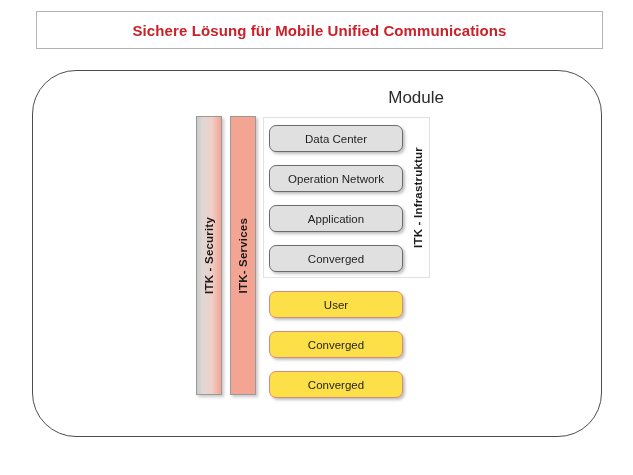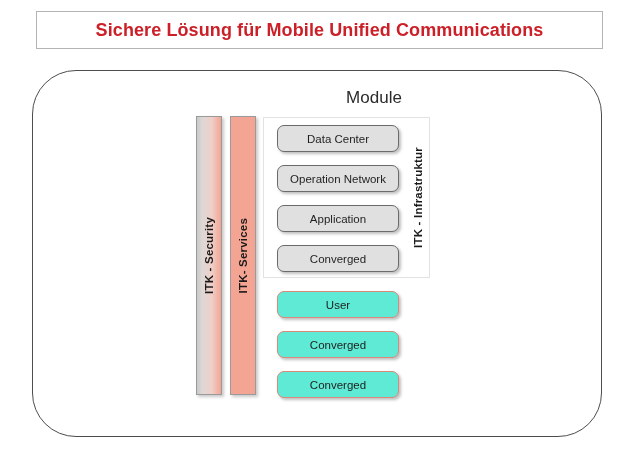--- a/index.html
+++ b/index.html
@@ -23,21 +23,21 @@
     width: 567px;
     height: 38px;
     background: #ffffff;
     border: 1px solid #b4b4b4;
     box-sizing: border-box;
     display: flex;
     align-items: center;
     justify-content: center;
   }
   .title-text {
-    font-size: 18px;
+    font-size: 15px;
     font-weight: bold;
     color: #cc1f27;
     letter-spacing: 0.1px;
     white-space: nowrap;
   }
 
   
   .slide-frame {
     position: absolute;
     left: 32px;
@@ -49,21 +49,21 @@
     box-sizing: border-box;
     background: #ffffff;
   }
 
   
   .module-heading {
     position: absolute;
     left: 304px;
     top: 88px;
     width: 140px;
-    text-align: center;
+    text-align: right;
     font-size: 17px;
     color: #2b2b2b;
     font-weight: normal;
   }
 
   
   .infra-panel {
     position: absolute;
     left: 263px;
     top: 117px;
@@ -120,39 +120,39 @@
     background: linear-gradient(to right, #c9c9c9 0%, #ddd8d6 22%, #f0cfc8 62%, #f2a594 100%);
   }
   .side-col-services {
     left: 230px;
     background: #f4a493;
   }
 
   
   .mod-box {
     position: absolute;
-    left: 277px;
-    width: 122px;
+    left: 269px;
+    width: 134px;
     height: 27px;
     border-radius: 7px;
     box-sizing: border-box;
     display: flex;
     align-items: center;
     justify-content: center;
     font-size: 11.5px;
     color: #1f1f1f;
     box-shadow: 2px 2px 3px rgba(0,0,0,0.25);
     white-space: nowrap;
   }
   .mod-box.grey {
     background: #e0e0e0;
     border: 1px solid #6b6b6b;
   }
   .mod-box.pink {
-    background: #5eead4;
+    background: #fde047;
     border: 1px solid #d98a79;
   }
 </style>
 </head>
 <body>
 
 <div class="title-banner">
   <div class="title-text">Sichere Lösung für Mobile Unified Communications</div>
 </div>
 

